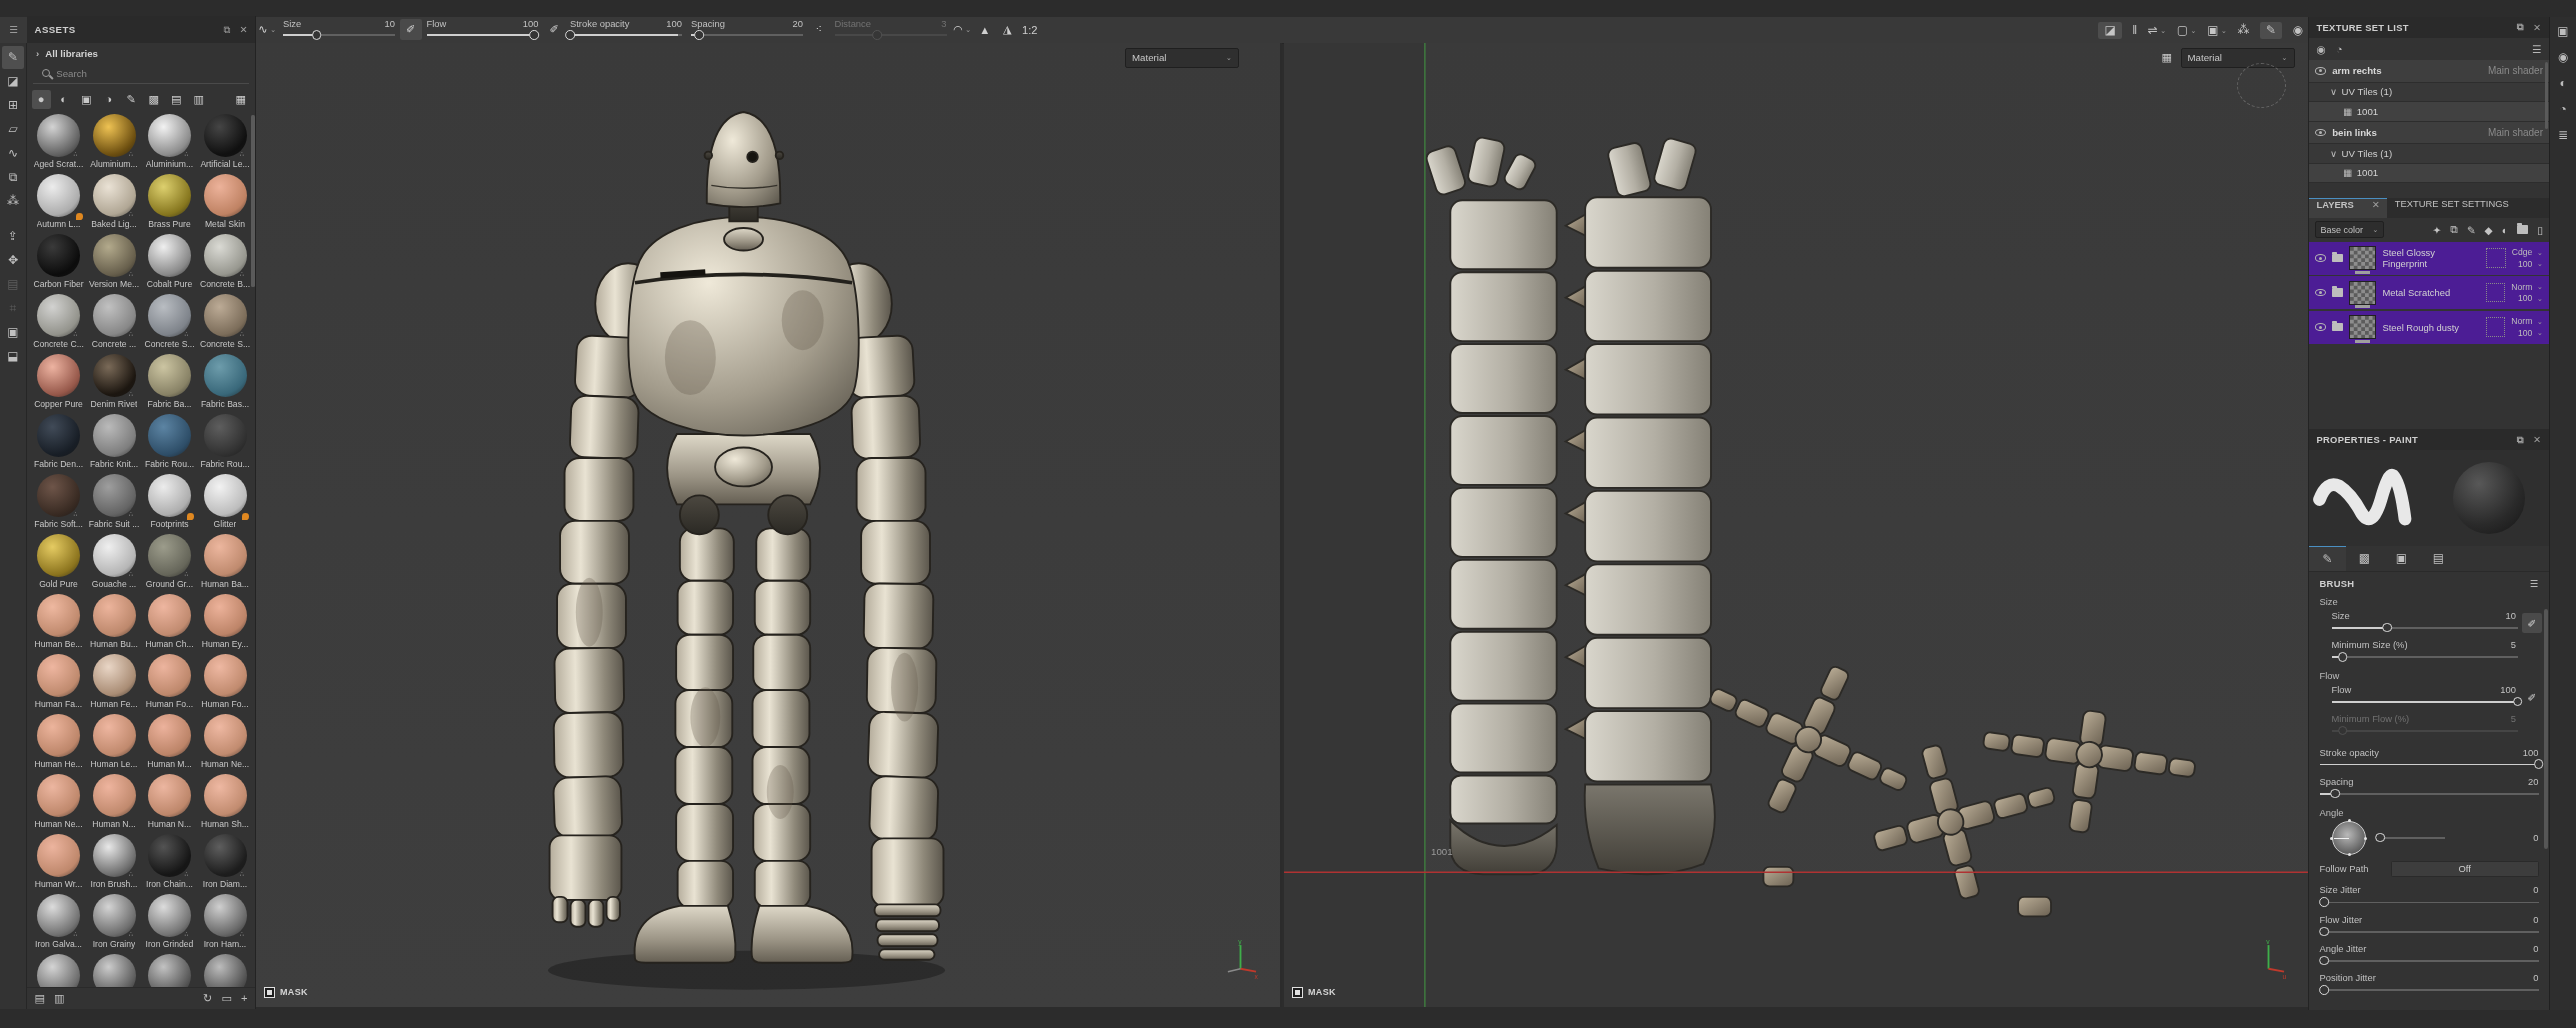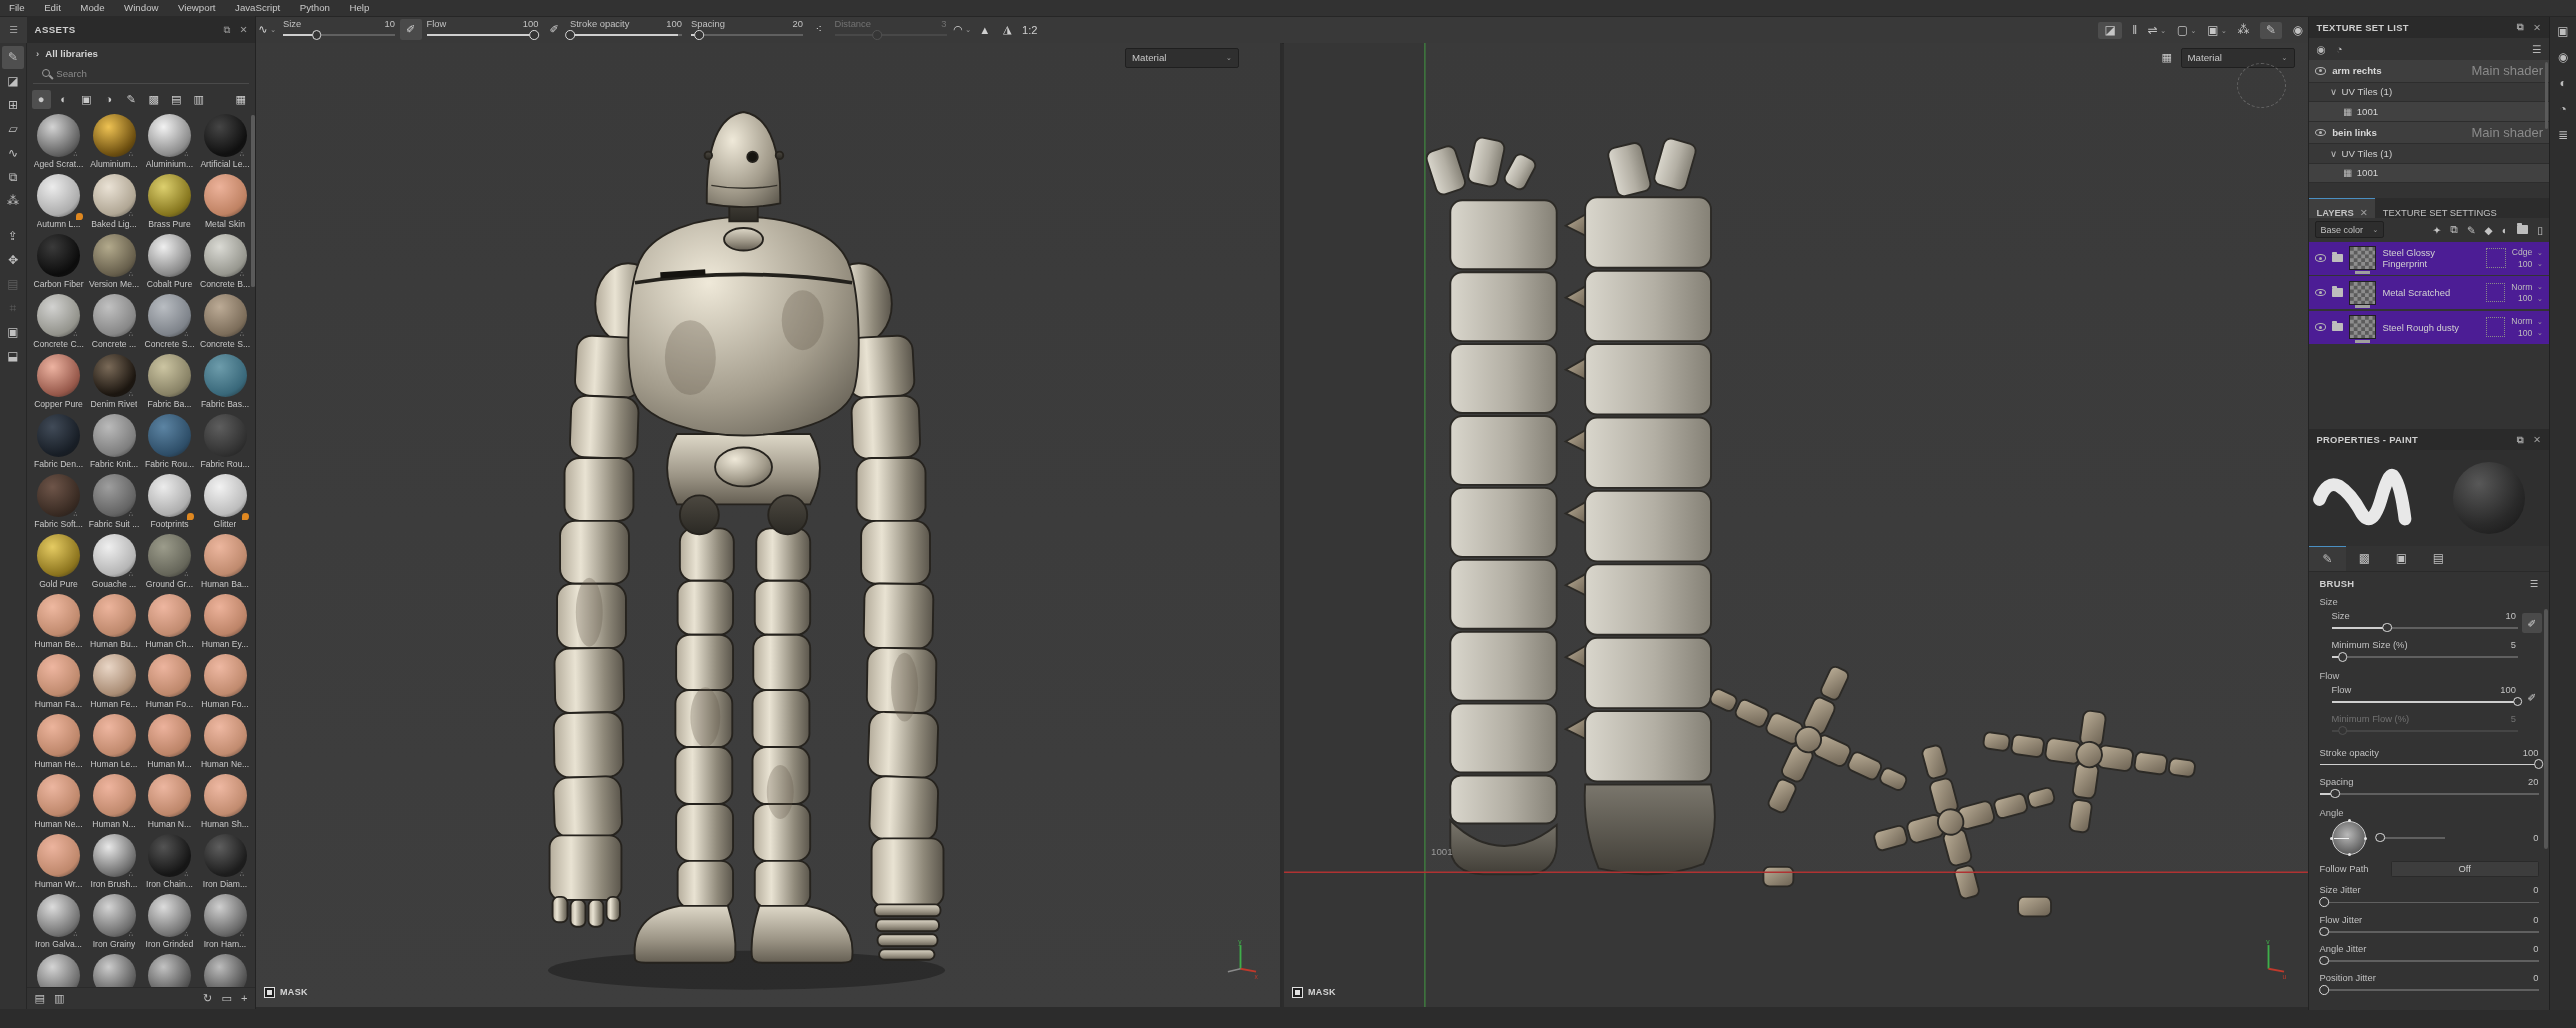--- a/index.html
+++ b/index.html
@@ -102,27 +102,27 @@
   .tile-lbl { position:absolute; left:147px; bottom:150px; color:#9a9a9a; font-size:9.7px; }
 
   
   #rdock { position:absolute; left:2308px; top:16.5px; width:241px; height:993px; background:#333333; border-left:0.7px solid #232323; }
   .panel-h { height:21px; background:#2a2a2a; display:flex; align-items:center; padding:0 7.5px; font-weight:bold; font-size:9.4px; letter-spacing:0.3px; color:#cfcfcf; }
   .panel-h .spacer { flex:1; }
   #tsl-toolbar { height:22.5px; display:flex; align-items:center; gap:10.5px; padding:0 7.5px; font-size:10.5px; }
   #tsl-toolbar .spacer { flex:1; }
   .ts-set .set-row { height:22.5px; background:#3e3e3e; border-bottom:0.7px solid #2d2d2d; display:flex; align-items:center; gap:6px; padding:0 6px; }
   .ts-set .set-row .nm { font-weight:bold; color:#d8d8d8; }
-  .ts-set .set-row .shader { margin-left:auto; color:#8a8a8a; font-size:13px; }
+  .ts-set .set-row .shader { margin-left:auto; color:#8a8a8a; font-size:10px; }
   .ts-set .uv-row { height:19.5px; display:flex; align-items:center; gap:4.5px; padding:0 6px 0 21px; background:#383838; border-bottom:0.7px solid #2d2d2d; color:#cfcfcf; }
   .ts-set .tile-row { height:19.5px; display:flex; align-items:center; gap:4.5px; padding:0 6px 0 34px; background:#414141; border-bottom:0.7px solid #2d2d2d; color:#d5d5d5; }
   #tsl-scroll { position:absolute; right:0.7px; top:45px; width:3.7px; height:67px; background:#5a5a5a; border-radius:1.5px; }
 
   #layers-tabs { margin-top:15px; height:19.5px; background:#2c2c2c; display:flex; align-items:stretch; font-size:9.4px; }
-  #layers-tabs .tab { display:flex; align-items:flex-end; gap:6px; padding:0 7.5px; }
+  #layers-tabs .tab { display:flex; align-items:flex-start; gap:18px; padding:0 7.5px; }
   #layers-tabs .tab.active { background:#3f3f3f; border-top:1.5px solid #4a8fc2; font-weight:bold; }
   #layers-toolbar { height:24px; display:flex; align-items:center; gap:9px; padding:0 6px; }
   #channel-dd { width:69px; height:16.5px; background:#2d2d2d; border:0.7px solid #1f1f1f; border-radius:2.2px; display:flex; align-items:center; padding:0 4.5px; font-size:9px; }
   #channel-dd .caret { margin-left:auto; }
   #layers-toolbar .spacer { flex:1; }
   #layers-toolbar .li { font-size:10.5px; color:#c5c5c5; }
   .layer-row { height:33px; background:#4c1d95; margin-bottom:1.5px; display:flex; align-items:center; gap:6px; padding:0 6px; }
   .layer-row .nm { flex:1; font-size:9.4px; color:#d2d2d2; }
   .layer-row .right { display:flex; flex-direction:column; align-items:flex-end; gap:1.5px; font-size:8.6px; color:#bdbdbd; }
   .layer-row .right .r { display:flex; align-items:center; gap:2.2px; }
@@ -161,30 +161,20 @@
   
   #statusbar { position:absolute; left:0; top:1009px; width:2576px; height:19.5px; background:#2a2a2a; border-top:0.7px solid #1f1f1f;
                display:flex; align-items:center; justify-content:flex-end; gap:7.5px; padding-right:10.5px; font-size:9.4px; }
   #statusbar .k { color:#8d8d8d; } #statusbar .v { color:#bdbdbd; }
 </style>
 </head>
 <body>
 
 <div id="app">
 
-  <div id="menubar">
-      <span class="mi">File</span>
-      <span class="mi">Edit</span>
-      <span class="mi">Mode</span>
-      <span class="mi">Window</span>
-      <span class="mi">Viewport</span>
-      <span class="mi">JavaScript</span>
-      <span class="mi">Python</span>
-      <span class="mi">Help</span>
-    </div>
 
   <div id="toolband">
     <div id="hamburger">☰</div>
     <div id="assets-header">
       <span class="ttl">ASSETS</span>
       <span class="ph-btn">⧉</span>
       <span class="ph-btn">✕</span>
     </div>
     <div class="tb-icon">∿<span class="caret">⌄</span></div>
     <div class="tb-group">

